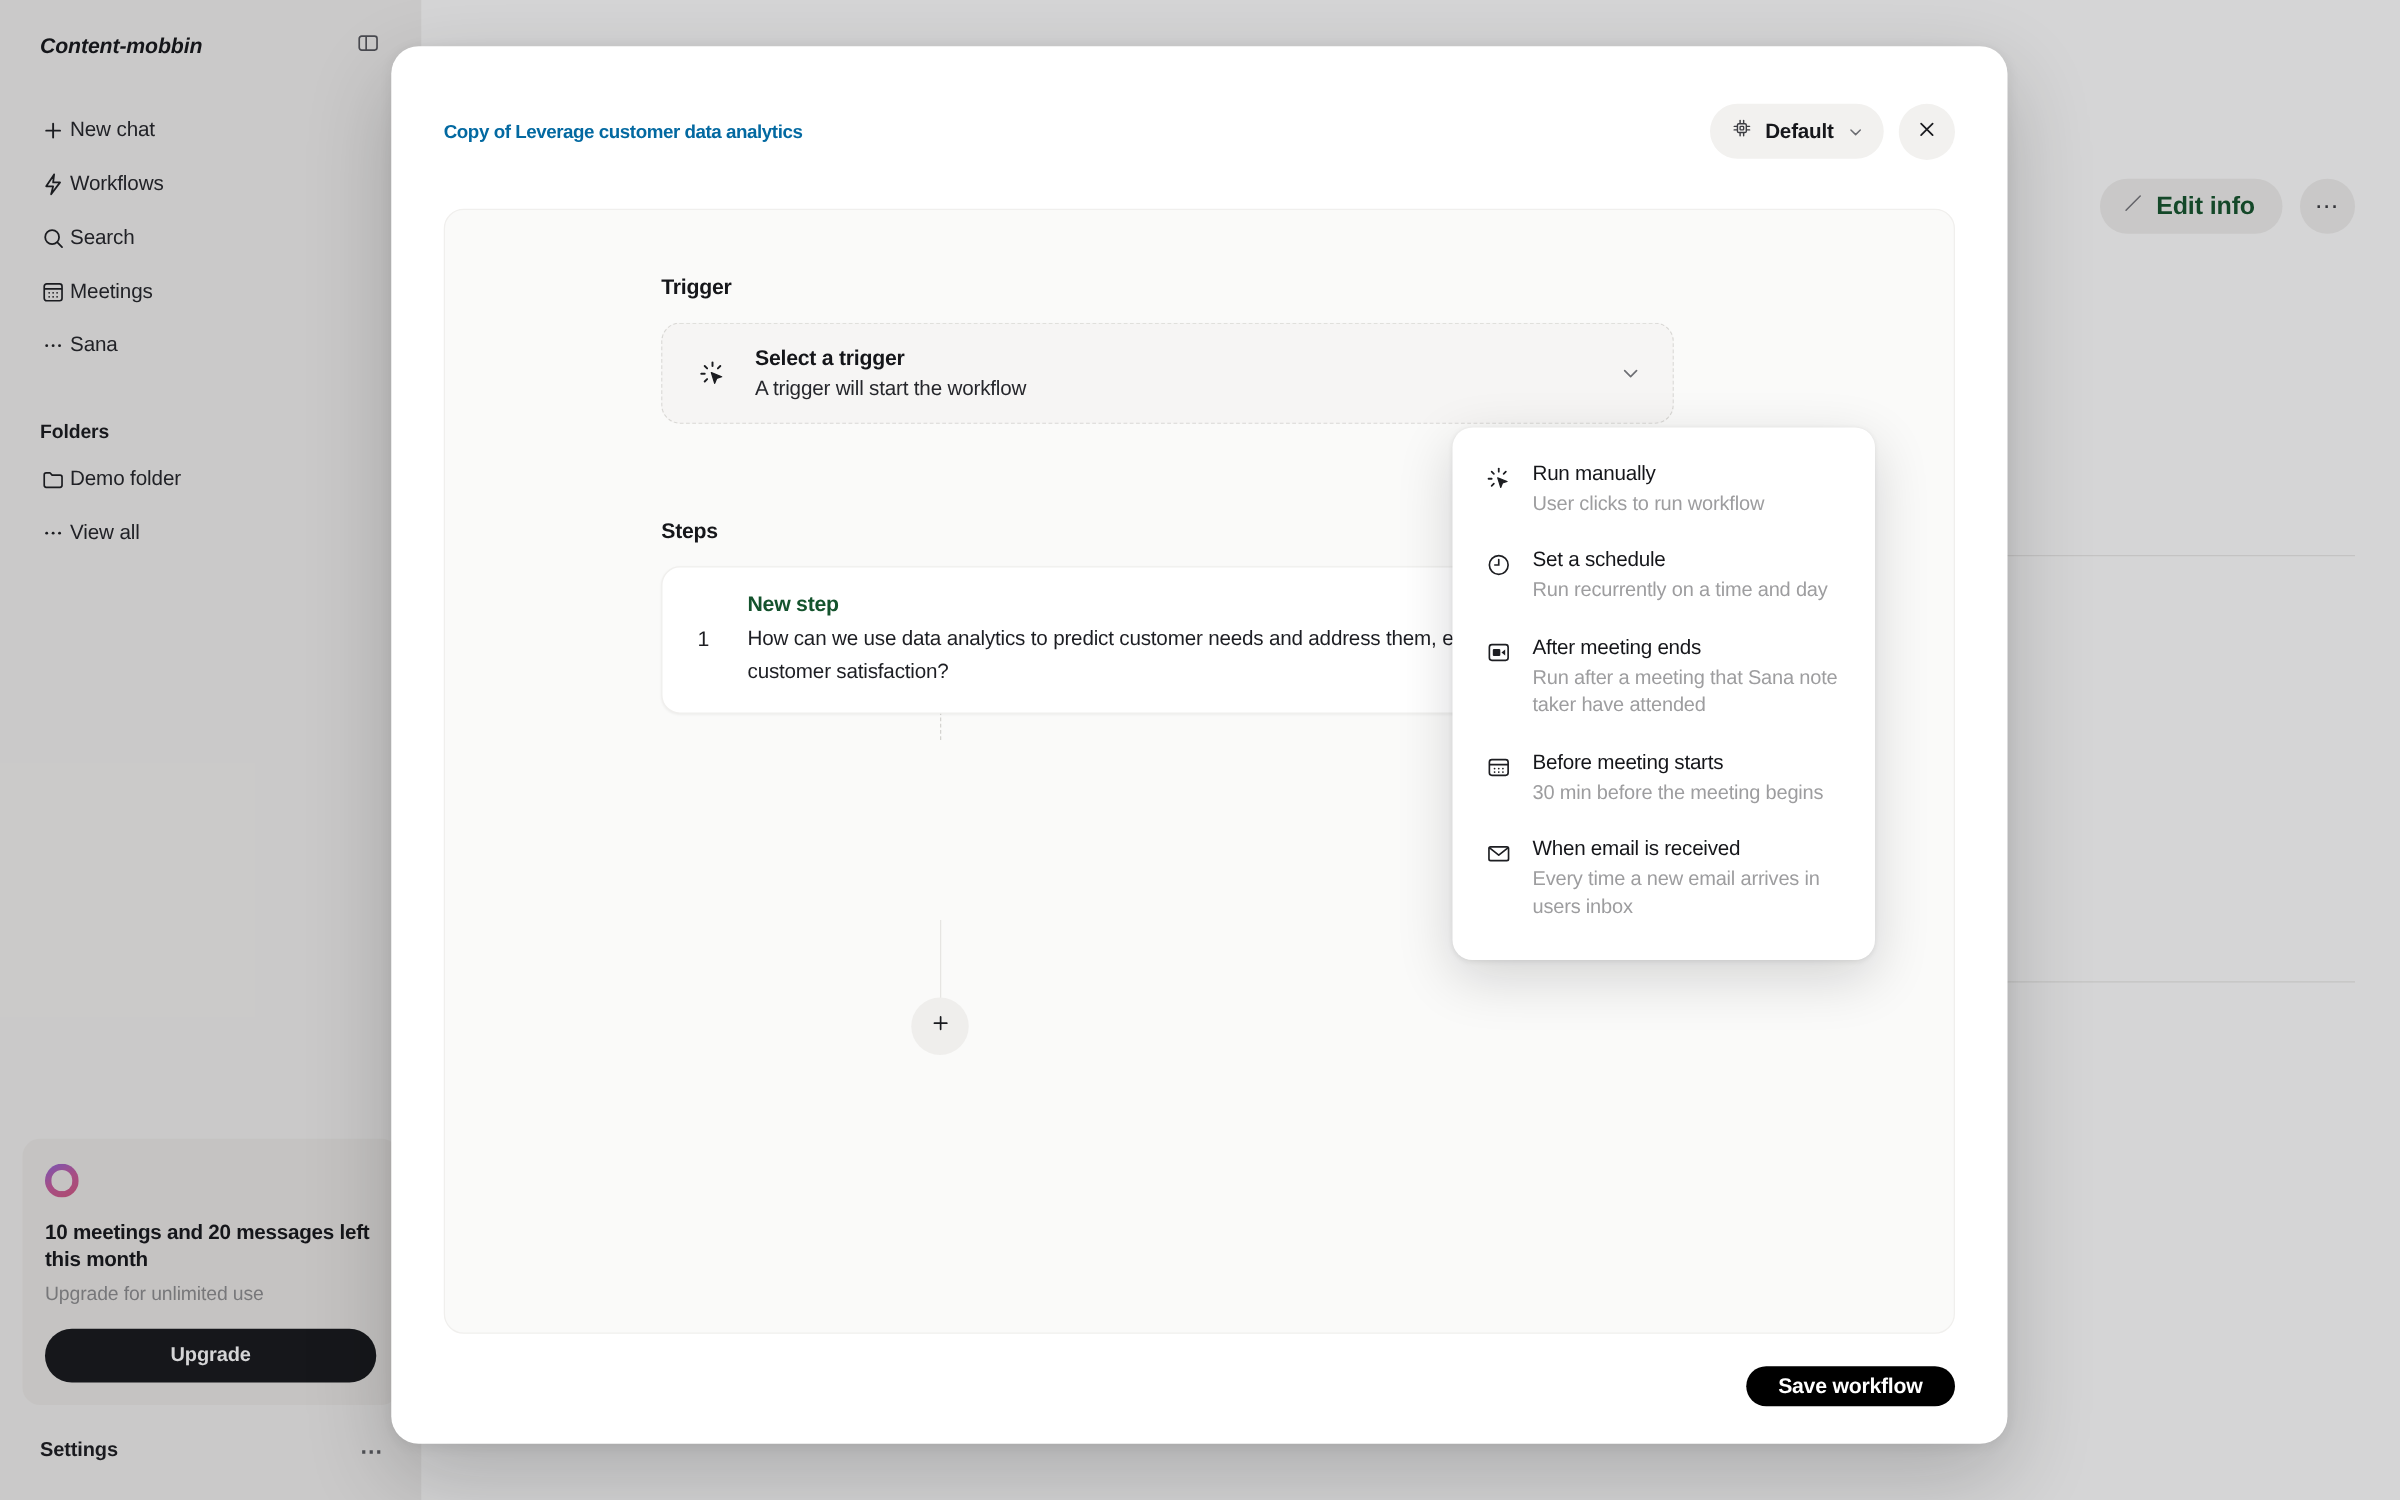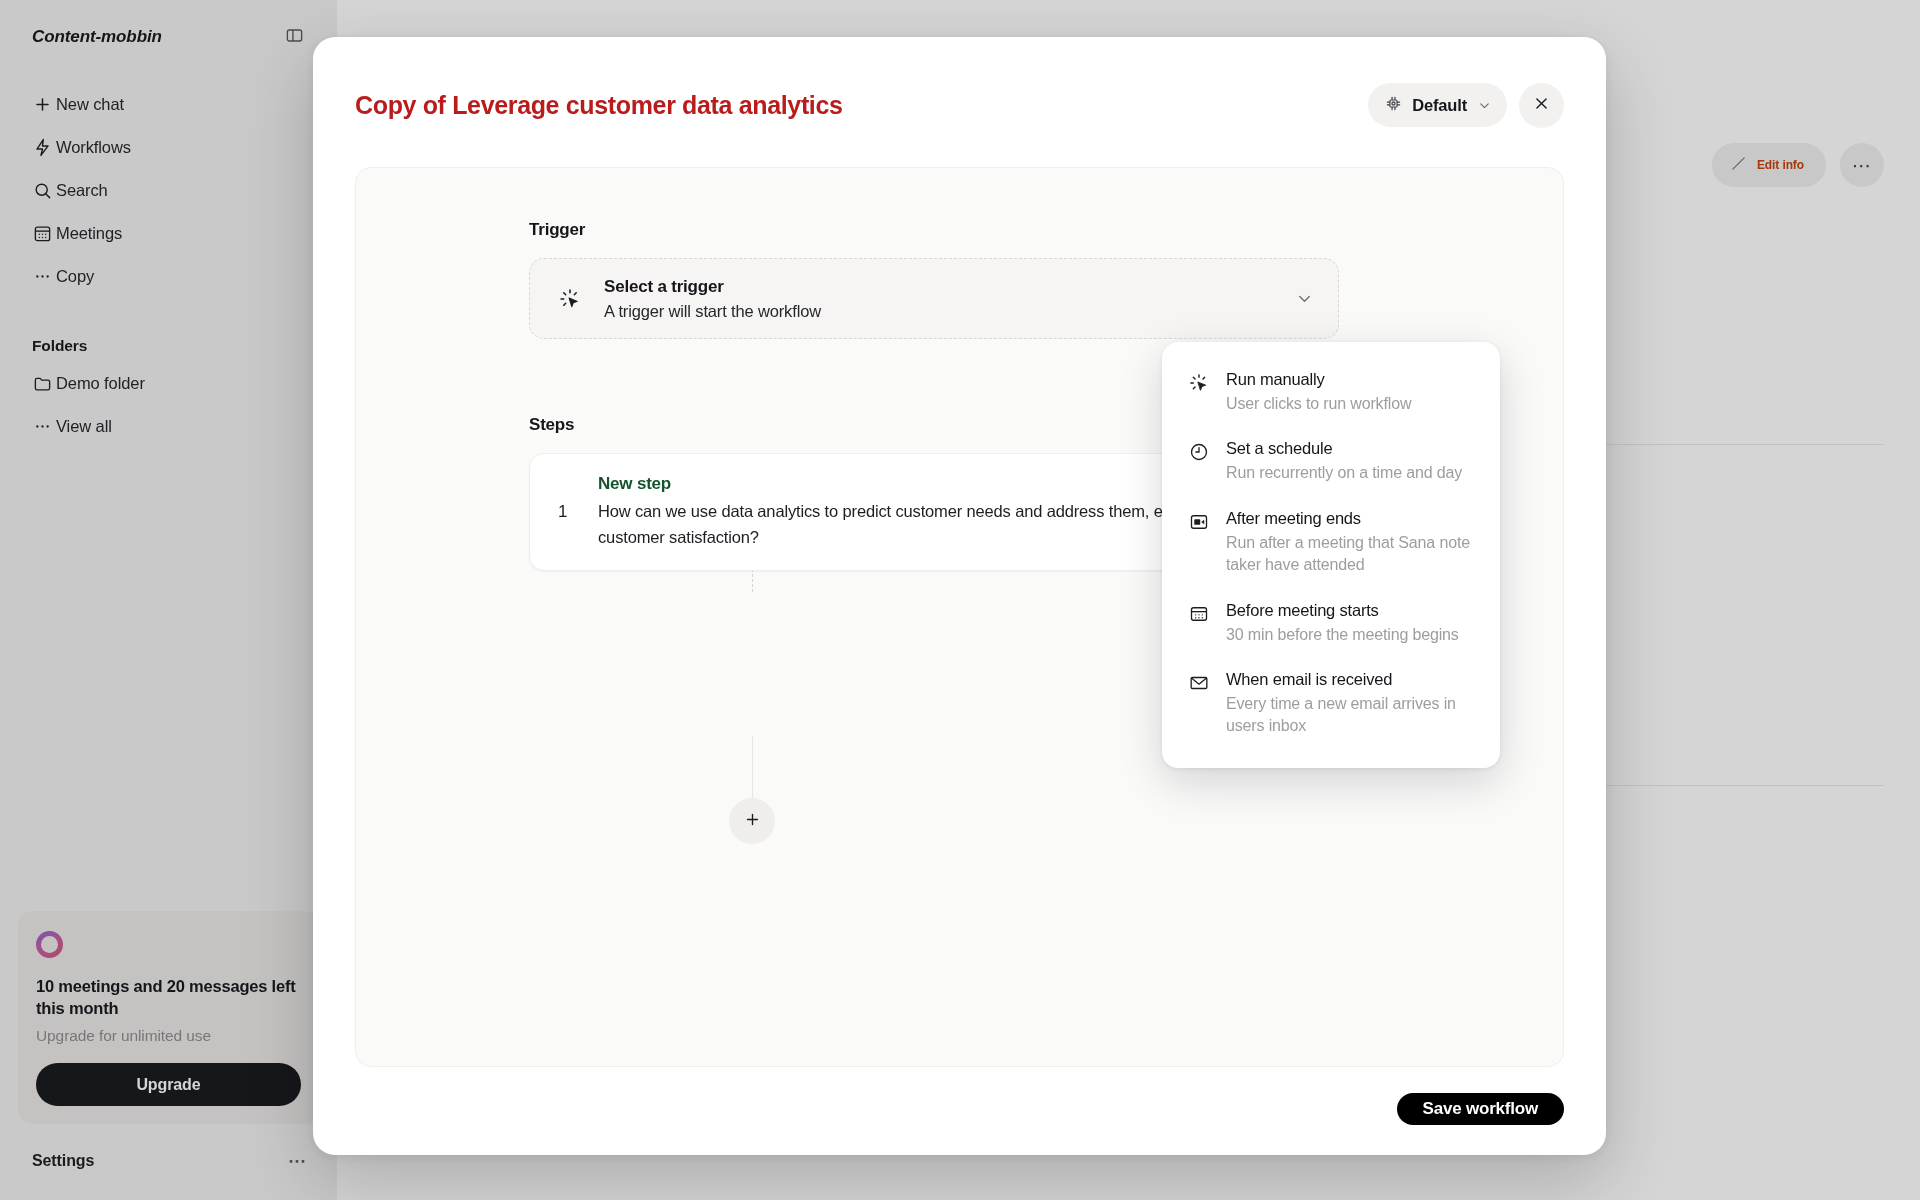--- a/index.html
+++ b/index.html
@@ -163,22 +163,22 @@
     gap: 14px;
   }
   .edit-info-btn {
     display: flex;
     align-items: center;
     gap: 10px;
     height: 44px;
     padding: 0 22px 0 18px;
     border-radius: 22px;
     background: #f1f0ee;
-    color: #c2410c;
-    font-size: 12px;
+    color: #14532d;
+    font-size: 20px;
     font-weight: 700;
     letter-spacing: -0.1px;
     border: none;
     font-family: inherit;
   }
   .round-btn {
     width: 44px; height: 44px;
     border-radius: 50%;
     background: #f1f0ee;
     display: flex; align-items: center; justify-content: center;
@@ -220,23 +220,23 @@
   }
 
   .modal-header {
     display: flex;
     align-items: center;
     justify-content: space-between;
     padding: 40px 42px 0 42px;
     height: 96px;
   }
   .modal-title {
-    font-size: 25px;
-    font-weight: 700;
-    color: #b91c1c;
+    font-size: 15px;
+    font-weight: 700;
+    color: #0369a1;
     letter-spacing: -0.35px;
   }
   .header-right {
     display: flex;
     align-items: center;
     gap: 12px;
   }
   .model-chip {
     display: flex;
     align-items: center;
@@ -533,21 +533,21 @@
         </div>
 
         <div class="nav-item">
           <span class="ic">
             <svg width="19" height="19" viewBox="0 0 24 24" fill="#1d1e22" stroke="none">
               <circle cx="5.5" cy="12" r="1.45"></circle>
               <circle cx="12" cy="12" r="1.45"></circle>
               <circle cx="18.5" cy="12" r="1.45"></circle>
             </svg>
           </span>
-          <span>Copy</span>
+          <span>Sana</span>
         </div>
 
       </div>
 
       <div class="section-label">Folders</div>
 
       <div class="nav" style="margin-top:0">
         <div class="nav-item">
           <span class="ic">
             <svg width="19" height="19" viewBox="0 0 24 24" fill="none" stroke="#1d1e22" stroke-width="1.7" stroke-linejoin="round">

